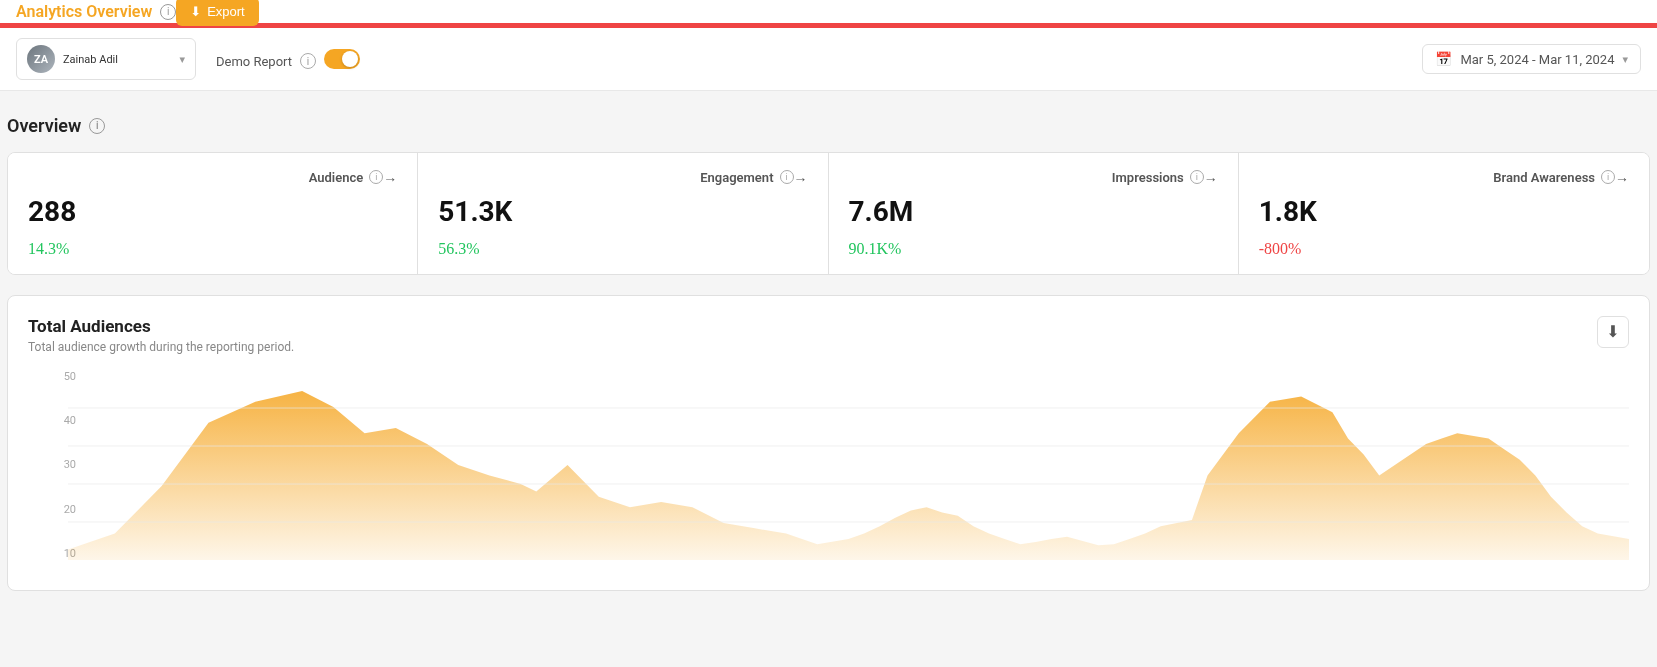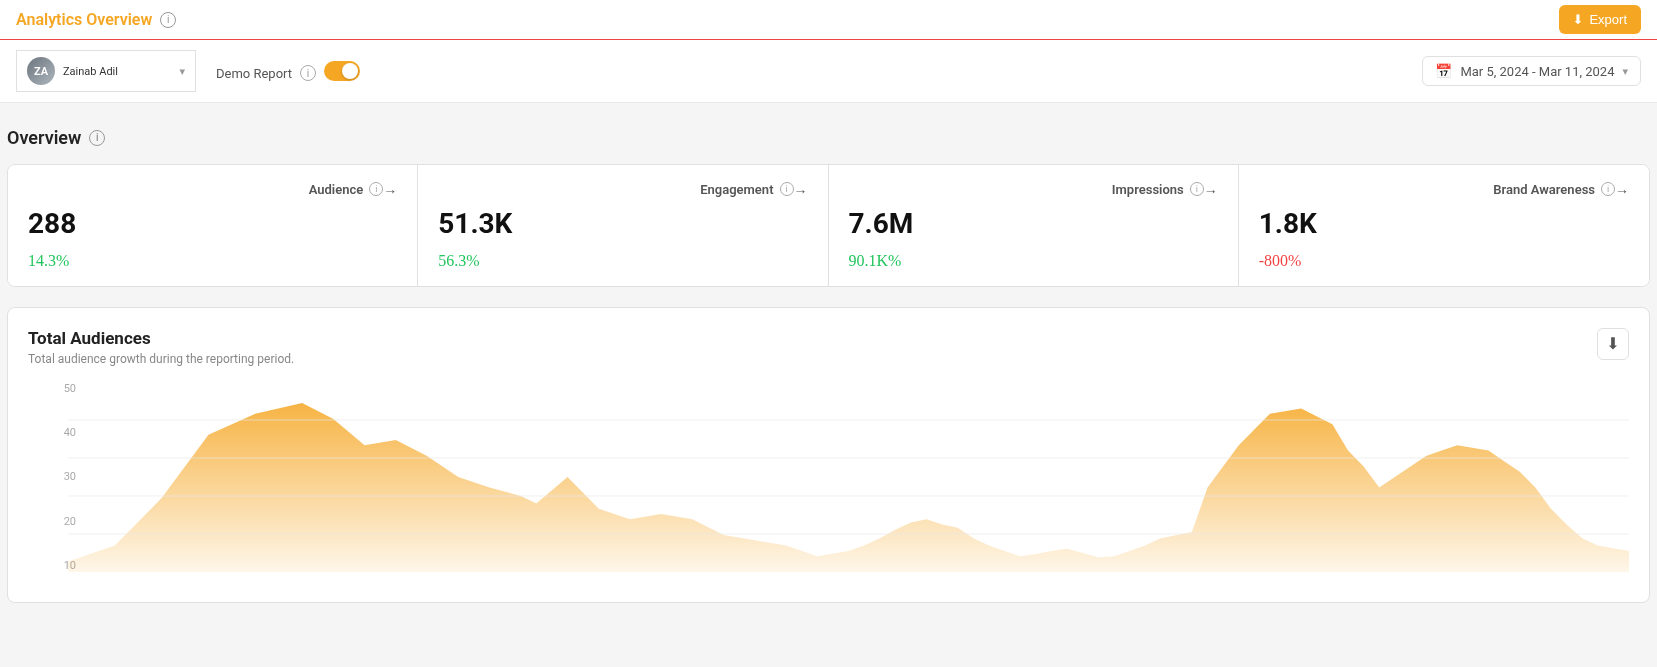--- a/index.html
+++ b/index.html
@@ -1,22 +1,22 @@
 <!DOCTYPE html>
 <html><head>
   <meta charset="utf-8">
   <style>
     * { box-sizing: border-box; margin: 0; padding: 0; }
     body { font-family: -apple-system, BlinkMacSystemFont, 'Segoe UI', Roboto, sans-serif; background: #f5f5f5; color: #333; }
 
     
     .header {
-      display: flex; align-items: center; justify-content: space-between;
-      background: #fff; padding: 0 16px; height: 40px;
-      border-bottom: 1px solid #ef4444;
+      display: flex; align-items: center; justify-content: flex-start;
+      background: #fff; padding: 0 16px; height: 28px;
+      border-bottom: 5px solid #ef4444;
     }
     .header-left { display: flex; align-items: center; gap: 8px; }
     .header-title { font-size: 16px; font-weight: 600; color: #f5a623; }
     .header-info-icon { width: 16px; height: 16px; border: 1.5px solid #999; border-radius: 50%; display: flex; align-items: center; justify-content: center; font-size: 10px; color: #999; cursor: pointer; }
 
     .export-btn {
       background: #f5a623; color: #fff; border: none; border-radius: 6px;
       padding: 7px 14px; font-size: 13px; font-weight: 500; cursor: pointer;
       display: flex; align-items: center; gap: 6px;
     }
@@ -24,21 +24,21 @@
 
     
     .toolbar {
       display: flex; align-items: center; justify-content: space-between;
       background: #fff; padding: 10px 16px;
       border-bottom: 1px solid #e8e8e8;
     }
     .toolbar-left { display: flex; align-items: center; gap: 20px; }
     .user-select {
       display: flex; align-items: center; gap: 8px;
-      border: 1px solid #e0e0e0; border-radius: 0;
+      border: 1px solid #e0e0e0; border-radius: 6px;
       padding: 6px 10px; background: #fff; cursor: pointer; min-width: 180px;
     }
     .avatar {
       width: 28px; height: 28px; border-radius: 50%;
       background: linear-gradient(135deg, #6c757d, #adb5bd);
       display: flex; align-items: center; justify-content: center;
       font-size: 11px; color: #fff; font-weight: 600;
     }
     .user-name { font-size: 11px; color: #333; flex: 1; }
     .chevron-down { font-size: 11px; color: #999; }

